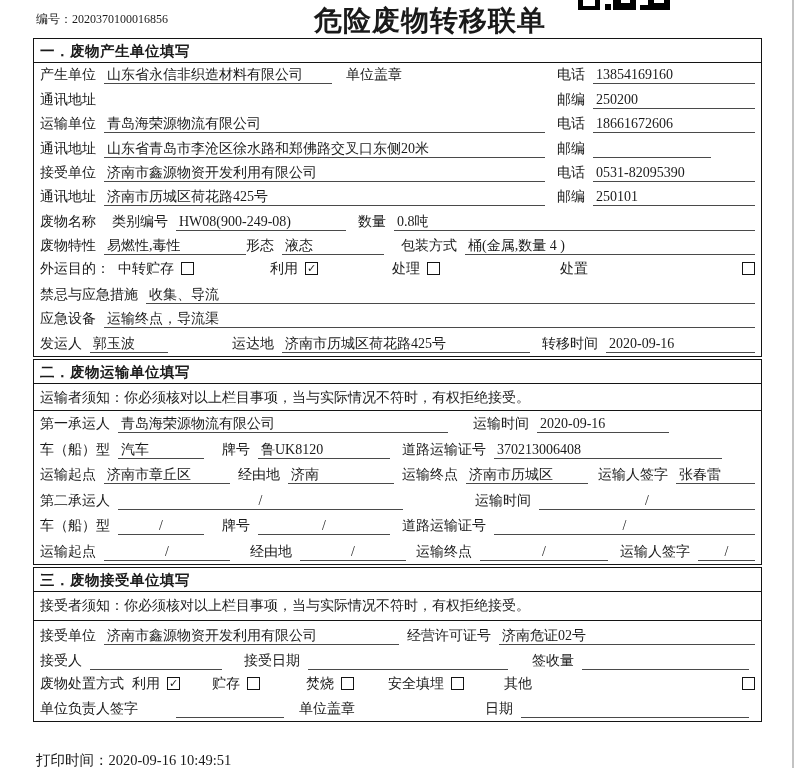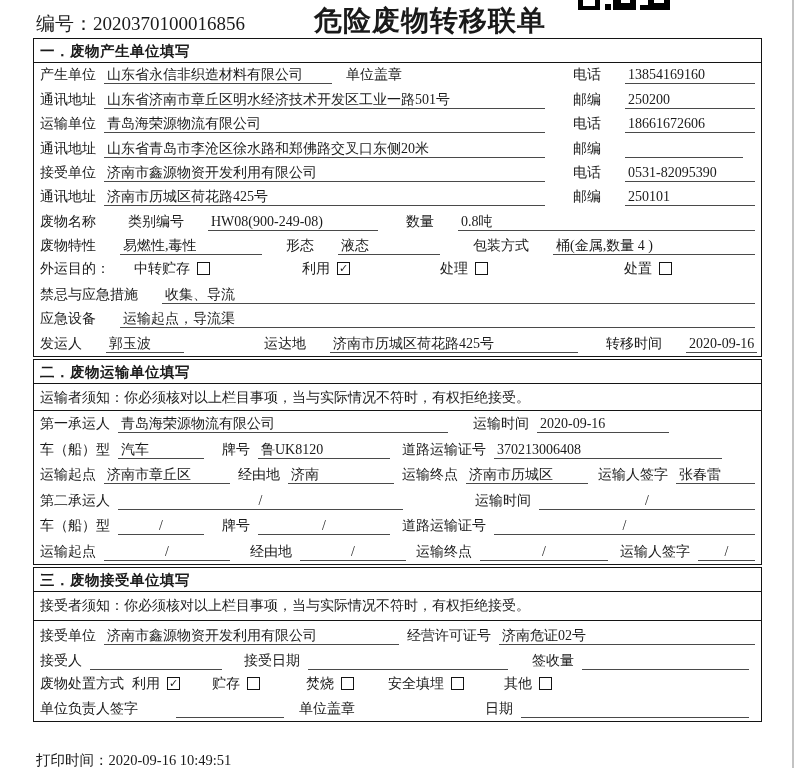--- a/index.html
+++ b/index.html
@@ -6,51 +6,51 @@
   html,body { width:796px; height:768px; background:#ffffff; }
   body {
     font-family: "Liberation Serif", "DejaVu Serif", serif;
     color:#1a1a1a;
     position:relative;
     overflow:hidden;
     font-size:14px;
   }
   .scan-edge { position:absolute; left:792px; top:0; width:2px; height:768px; background:#c3c3c3; }
   .topbar { position:relative; height:38px; }
-  .serial { position:absolute; left:36px; top:11px; font-size:19px; white-space:nowrap; }
+  .serial { position:absolute; left:36px; top:11px; font-size:12px; white-space:nowrap; }
   .doc-title { position:absolute; left:430px; top:2px; transform:translateX(-50%);
     font-size:28px; font-weight:bold; white-space:nowrap; letter-spacing:1px; }
   .qr { position:absolute; left:578px; top:0; width:92px; height:11px; overflow:hidden; }
 
   .form { position:absolute; left:33px; top:38px; width:729px; }
   .section { border:1.5px solid #141414; background:#fff; margin-bottom:2px; }
   .sec-head { height:24px; padding:3px 6px 0 6px; font-weight:bold; font-size:14.5px;
     border-bottom:1.5px solid #141414; letter-spacing:0.5px; }
   .notice { padding:5px 6px 0 6px; border-bottom:1.5px solid #141414; }
   .s2 .notice { height:27px; }
   .s3 .notice { height:29px; }
 
   .row { display:flex; align-items:flex-end; padding:0 6px 3px 6px; }
-  .s1 .row { height:24.4px;gap:16px; }
+  .s1 .row { height:24.4px; }
   .s2 .row { height:25.5px; }
   .s3 .row { height:25px; }
   .s3 .row-receive { height:27px; }
   .s3 .row-sign { height:23px; }
 
   .lb { white-space:nowrap; flex:none; margin-right:8px; }
   .u { border-bottom:1px solid #4a4a4a; padding:0 3px; height:19px; line-height:19px;
        white-space:nowrap; flex:none; overflow:visible; }
   .u.grow { flex:1; }
   .u.slash { text-align:center; }
   .main { display:flex; align-items:flex-end; width:505px; flex:none; }
   .main .u.grow { flex:1; }
 
   .row-opts { align-items:center; padding-bottom:3px; }
   .opt { display:inline-flex; align-items:center; flex:none; }
-  .opt-last { flex:1; }
+  .opt-last { flex:1;justify-content:space-between; }
   .cb { display:inline-block; width:13px; height:13px; border:1.4px solid #141414;
         margin-left:7px; line-height:11px; text-align:center; font-size:11px;
         font-family:"DejaVu Sans", sans-serif; }
 
   .footer { position:absolute; left:36px; top:751px; font-size:14.5px; white-space:nowrap; }
 </style>
 </head>
 <body>
 
 <div class="scan-edge"></div>
@@ -84,21 +84,20 @@
         <span class="u" style="width:228px">山东省永信非织造材料有限公司</span>
         <span class="lb" style="margin-left:14px">单位盖章</span>
       </div>
       <span class="lb" style="margin-left:12px">电话</span>
       <span class="u grow">13854169160</span>
     </div>
 
     <div class="row">
       <div class="main">
         <span class="lb">通讯地址</span>
-        <span class="u grow">山东省济南市章丘区明水经济技术开发区工业一路501号</span>
       </div>
       <span class="lb" style="margin-left:12px">邮编</span>
       <span class="u grow">250200</span>
     </div>
 
     <div class="row">
       <div class="main">
         <span class="lb">运输单位</span>
         <span class="u grow">青岛海荣源物流有限公司</span>
       </div>
@@ -137,21 +136,21 @@
       <span class="lb">废物名称</span>
       <span class="lb" style="margin-left:8px">类别编号</span>
       <span class="u" style="width:170px">HW08(900-249-08)</span>
       <span class="lb" style="margin-left:12px">数量</span>
       <span class="u grow">0.8吨</span>
     </div>
 
     <div class="row">
       <span class="lb">废物特性</span>
       <span class="u" style="width:142px">易燃性,毒性</span>
-      <span class="lb" style="margin-left:8px">形态</span>
+      <span class="lb" style="">形态</span>
       <span class="u" style="width:102px">液态</span>
       <span class="lb" style="margin-left:17px">包装方式</span>
       <span class="u grow">桶(金属,数量 4 )</span>
     </div>
 
     <div class="row row-opts">
       <span class="lb">外运目的：</span>
       <span class="opt" style="width:152px">
         <span>中转贮存</span>
         <span class="cb"></span>
@@ -171,21 +170,21 @@
     </div>
 
 
     <div class="row">
       <span class="lb">禁忌与应急措施</span>
       <span class="u grow">收集、导流</span>
     </div>
 
     <div class="row">
       <span class="lb">应急设备</span>
-      <span class="u grow">运输起点，导流渠</span>
+      <span class="u grow">运输终点，导流渠</span>
     </div>
 
     <div class="row">
       <span class="lb">发运人</span>
       <span class="u" style="width:78px">郭玉波</span>
       <span class="lb" style="margin-left:64px">运达地</span>
       <span class="u" style="width:248px">济南市历城区荷花路425号</span>
       <span class="lb" style="margin-left:12px">转移时间</span>
       <span class="u grow">2020-09-16</span>
     </div>

